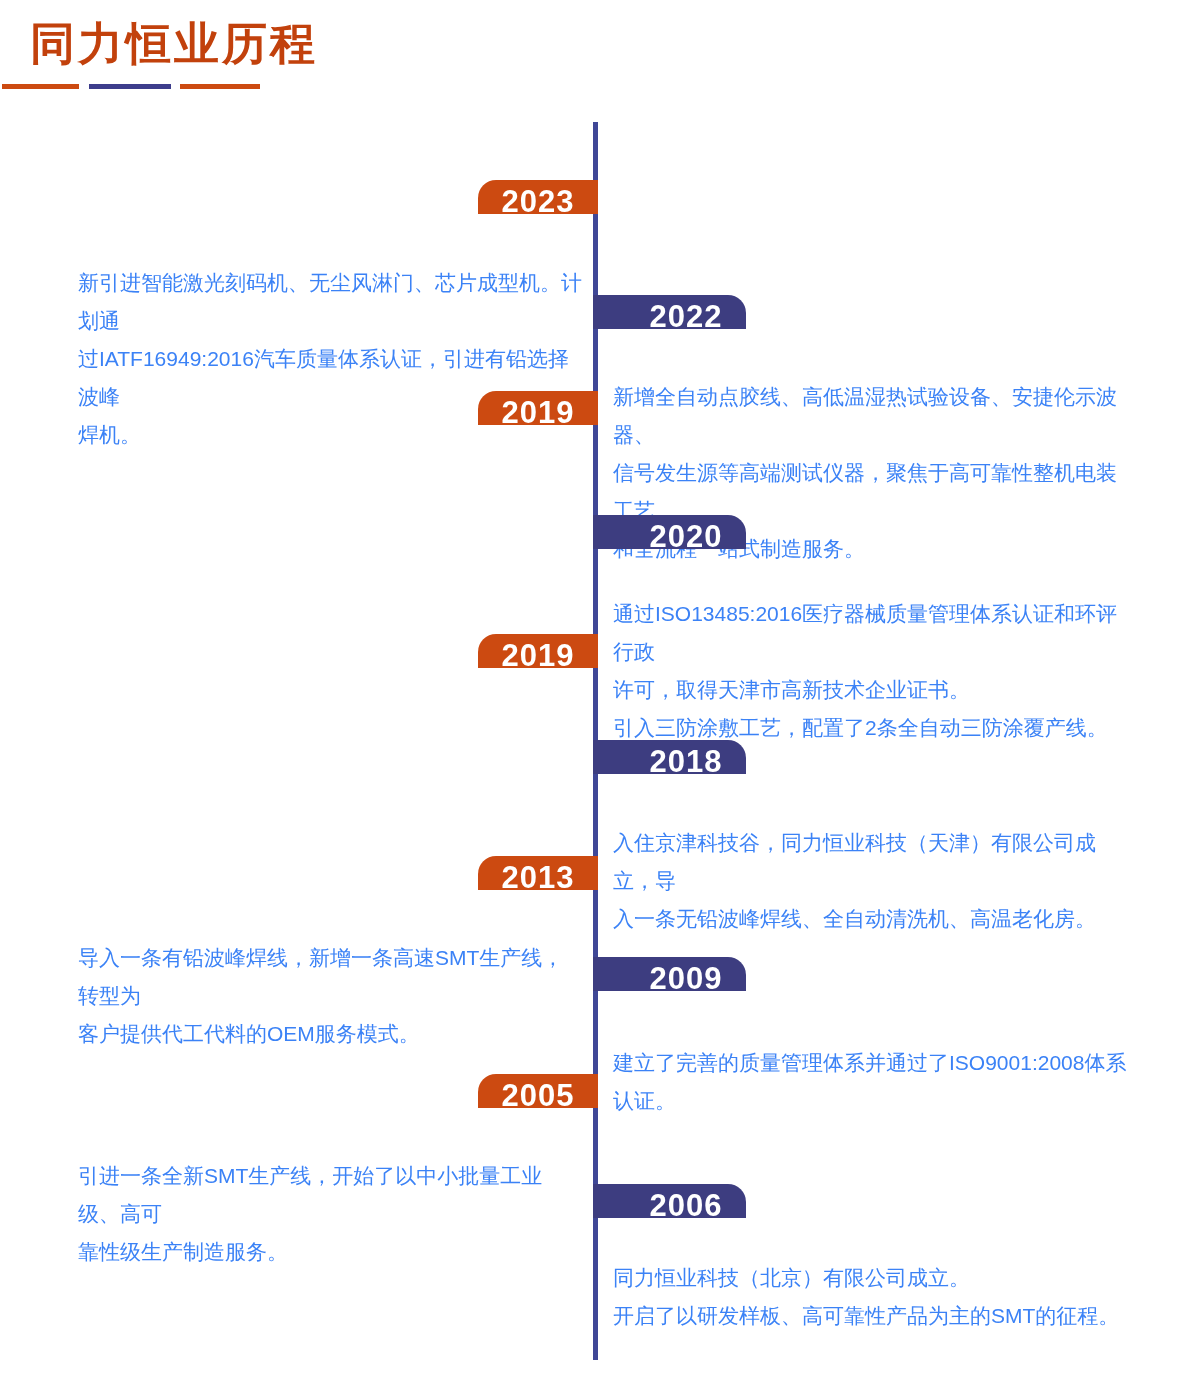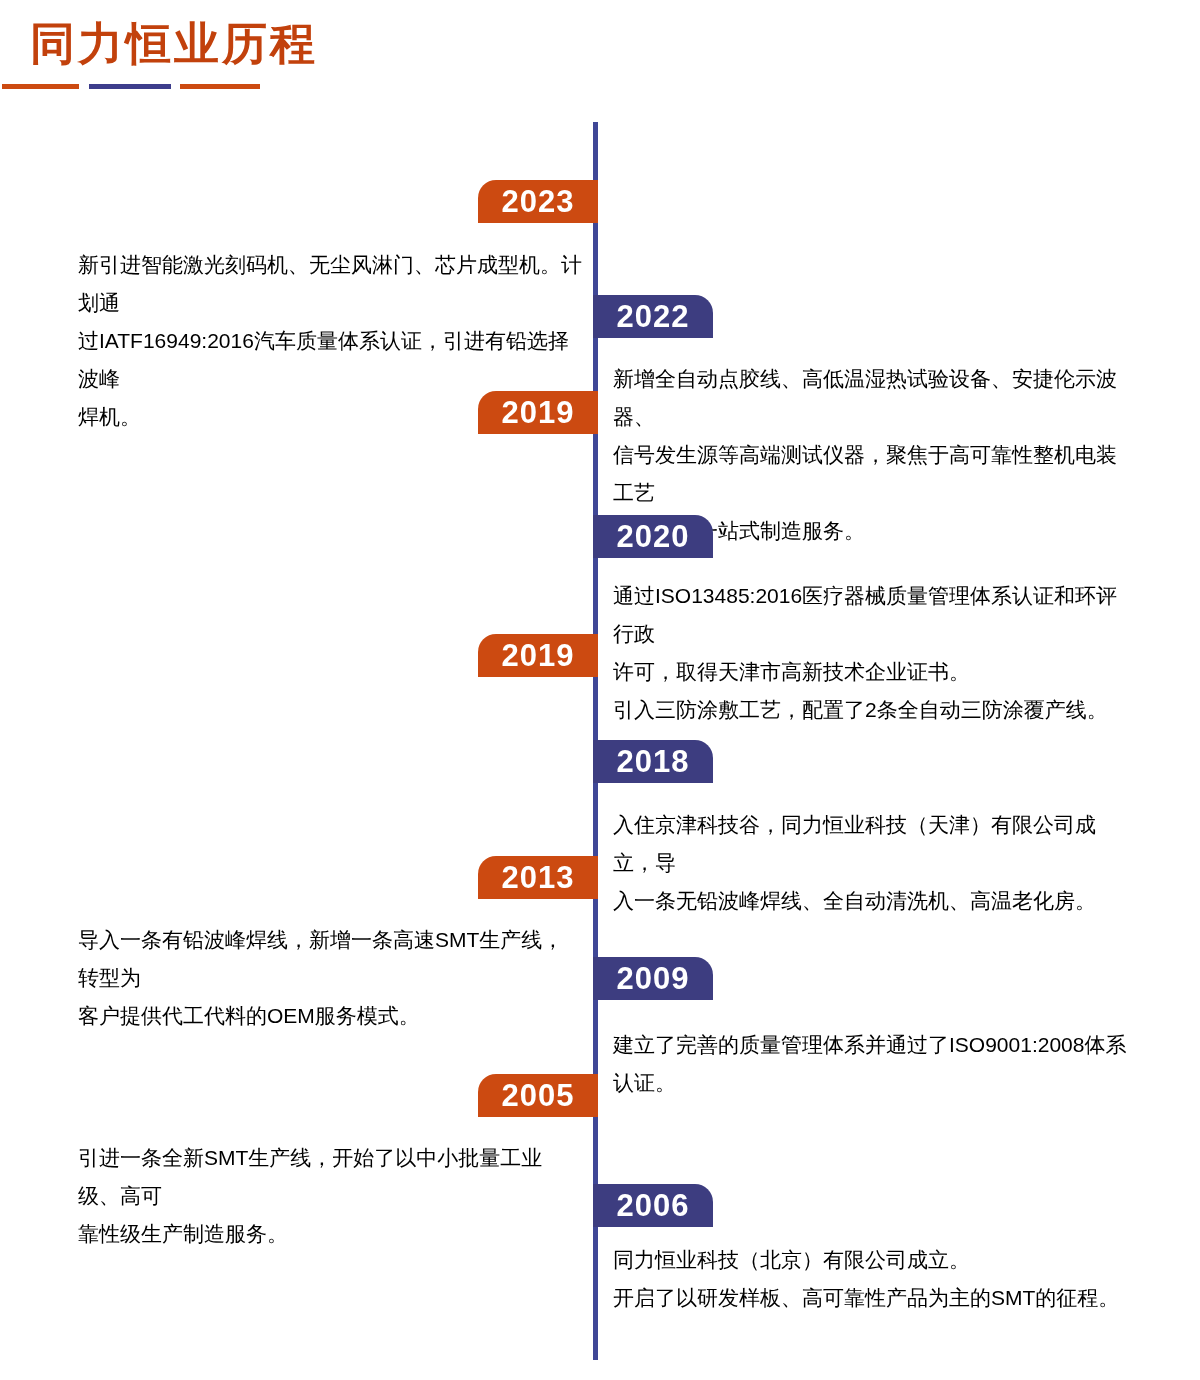--- a/index.html
+++ b/index.html
@@ -37,46 +37,48 @@
     position: absolute;
     left: 593px;
     top: 122px;
     width: 5px;
     height: 1238px;
     background: #3f4796;
   }
   .badge {
     position: absolute;
     width: 120px;
-    height: 43px;
+    height: 34px;
     line-height: 43px;
     text-align: center;
     font-size: 31px;
     font-weight: 700;
     letter-spacing: 1px;
     color: #ffffff;
     z-index: 2;
   }
   .badge.left {
     left: 478px;
     background: #cc4a11;
     border-radius: 18px 0 0 0;
   }
   .badge.right {
     left: 593px;
     background: #3d3d80;
     border-radius: 0 18px 0 0;
+    padding-left: 33px;
   }
   .desc {
     position: absolute;
     font-size: 21px;
     line-height: 38px;
-    color: #000000;
+    color: #3b82f6;
     white-space: pre-line;
     z-index: 1;
+    margin-top: 18px;
   }
   .desc.left-col  { left: 78px;  width: 505px; }
   .desc.right-col { left: 613px; width: 515px; }
 </style>
 </head>
 <body>
 
 <div class="page">
 
   <div class="page-title">同力恒业历程</div>

